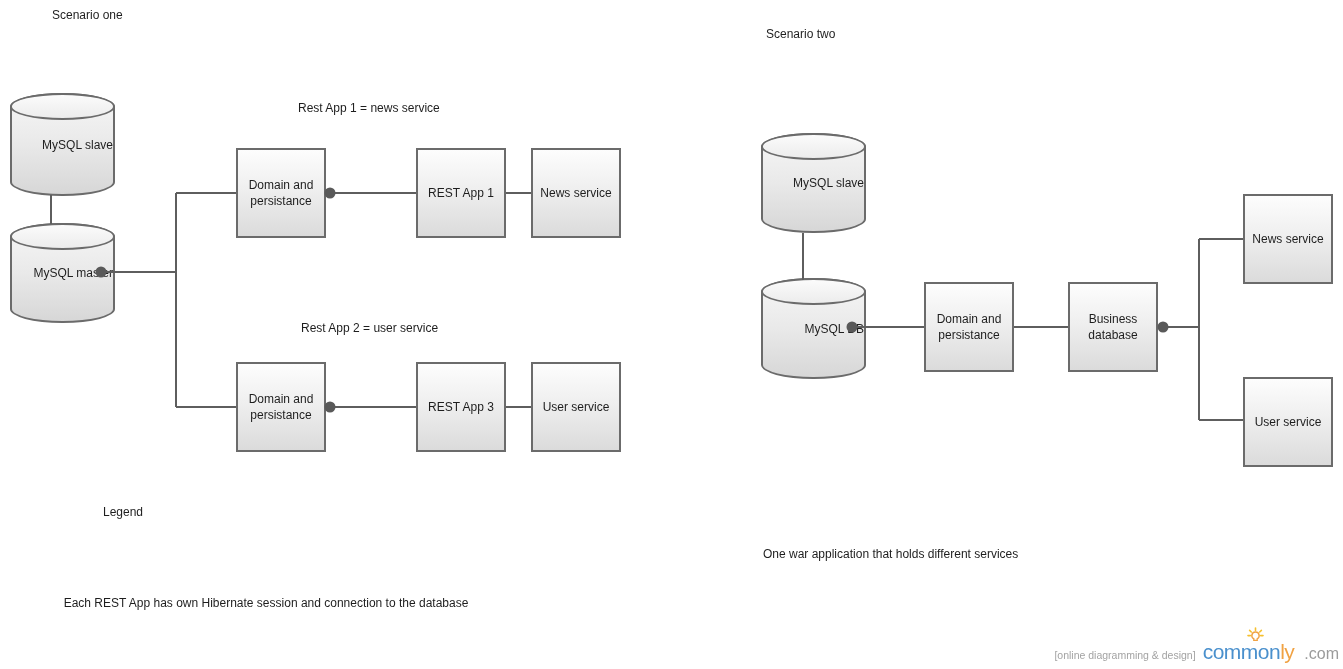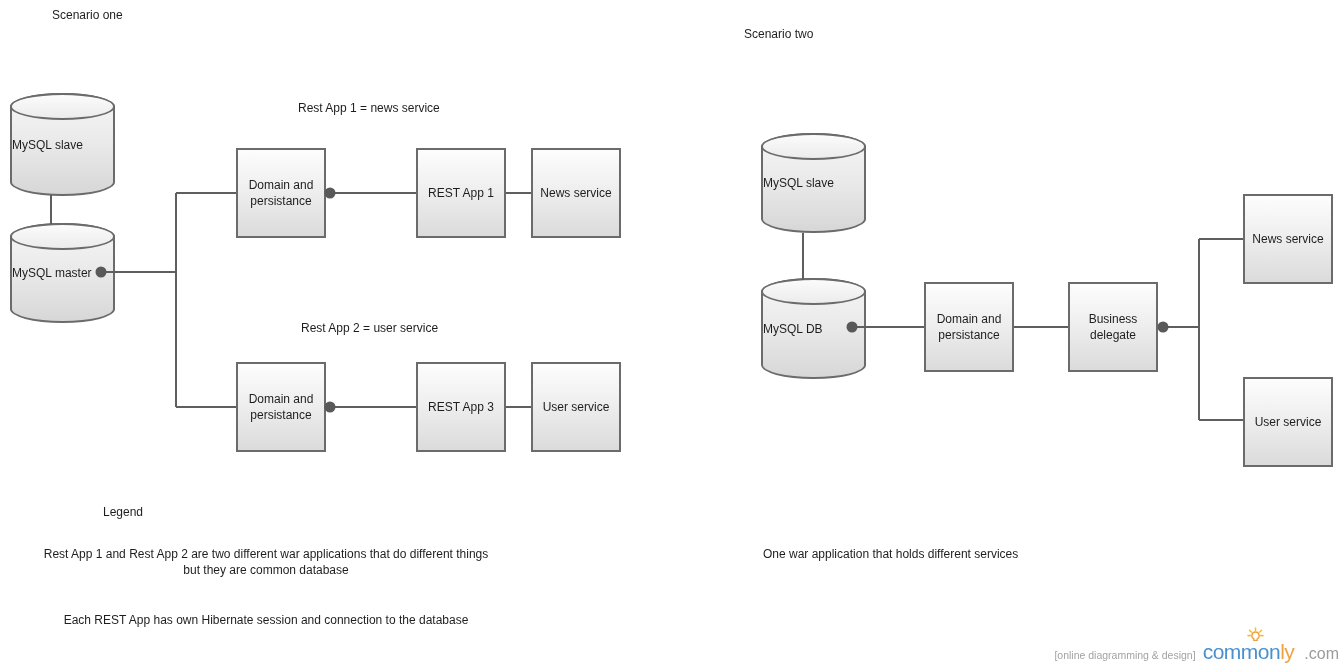--- a/index.html
+++ b/index.html
@@ -29,21 +29,21 @@
     z-index:1;
   }
   .cyl-lid {
     position:absolute; box-sizing:border-box;
     top:-2px; left:-2px; width:calc(100% + 4px); height:27px;
     border:2px solid #6b6b6b; border-radius:50%;
     background:linear-gradient(180deg,#fbfbfb,#ececec);
   }
   .cyl-label {
     position:absolute; left:0; right:0; top:50%; transform:translateY(-50%);
-    text-align:left; font-size:12px; color:#1e1e1e;
+    text-align:right; font-size:12px; color:#1e1e1e;
   }
 
   
   .lbl {
     position:absolute; font-size:12px; color:#1e1e1e;
     white-space:nowrap; line-height:14px; z-index:3;
   }
   .legend-block {
     position:absolute; left:16px; width:500px; text-align:center;
     font-size:12px; line-height:16px; color:#1e1e1e; z-index:3;
@@ -106,47 +106,43 @@
   <div class="node" style="left:416px;top:362px">
     <span>REST App 3</span>
   </div>
 
   <div class="node" style="left:531px;top:362px">
     <span>User service</span>
   </div>
 
   <div class="lbl" style="left:103px;top:505px">Legend</div>
 
-  <div class="legend-block" style="top:546px">
-    <div>Rest App 1 and Rest App 2 are two different war applications that do different things</div>
-    <div>but they are common database</div>
-  </div>
 
-  <div class="legend-block" style="top:612px">
+  <div class="legend-block" style="top:595px">
     <div>Each REST App has own Hibernate session and connection to the database</div>
   </div>
 
-  <div class="lbl" style="left:744px;top:27px">Scenario two</div>
+  <div class="lbl" style="left:766px;top:27px">Scenario two</div>
 
   <div class="cylinder" style="left:761px;top:133px;width:105px;height:100px">
     <div class="cyl-lid"></div>
     <div class="cyl-label">MySQL slave</div>
   </div>
 
   <div class="cylinder" style="left:761px;top:278px;width:105px;height:101px">
     <div class="cyl-lid"></div>
     <div class="cyl-label">MySQL DB</div>
   </div>
 
   <div class="node" style="left:924px;top:282px">
     <span>Domain and persistance</span>
   </div>
 
   <div class="node" style="left:1068px;top:282px">
-    <span>Business delegate</span>
+    <span>Business database</span>
   </div>
 
   <div class="node" style="left:1243px;top:194px">
     <span>News service</span>
   </div>
 
   <div class="node" style="left:1243px;top:377px">
     <span>User service</span>
   </div>
 

